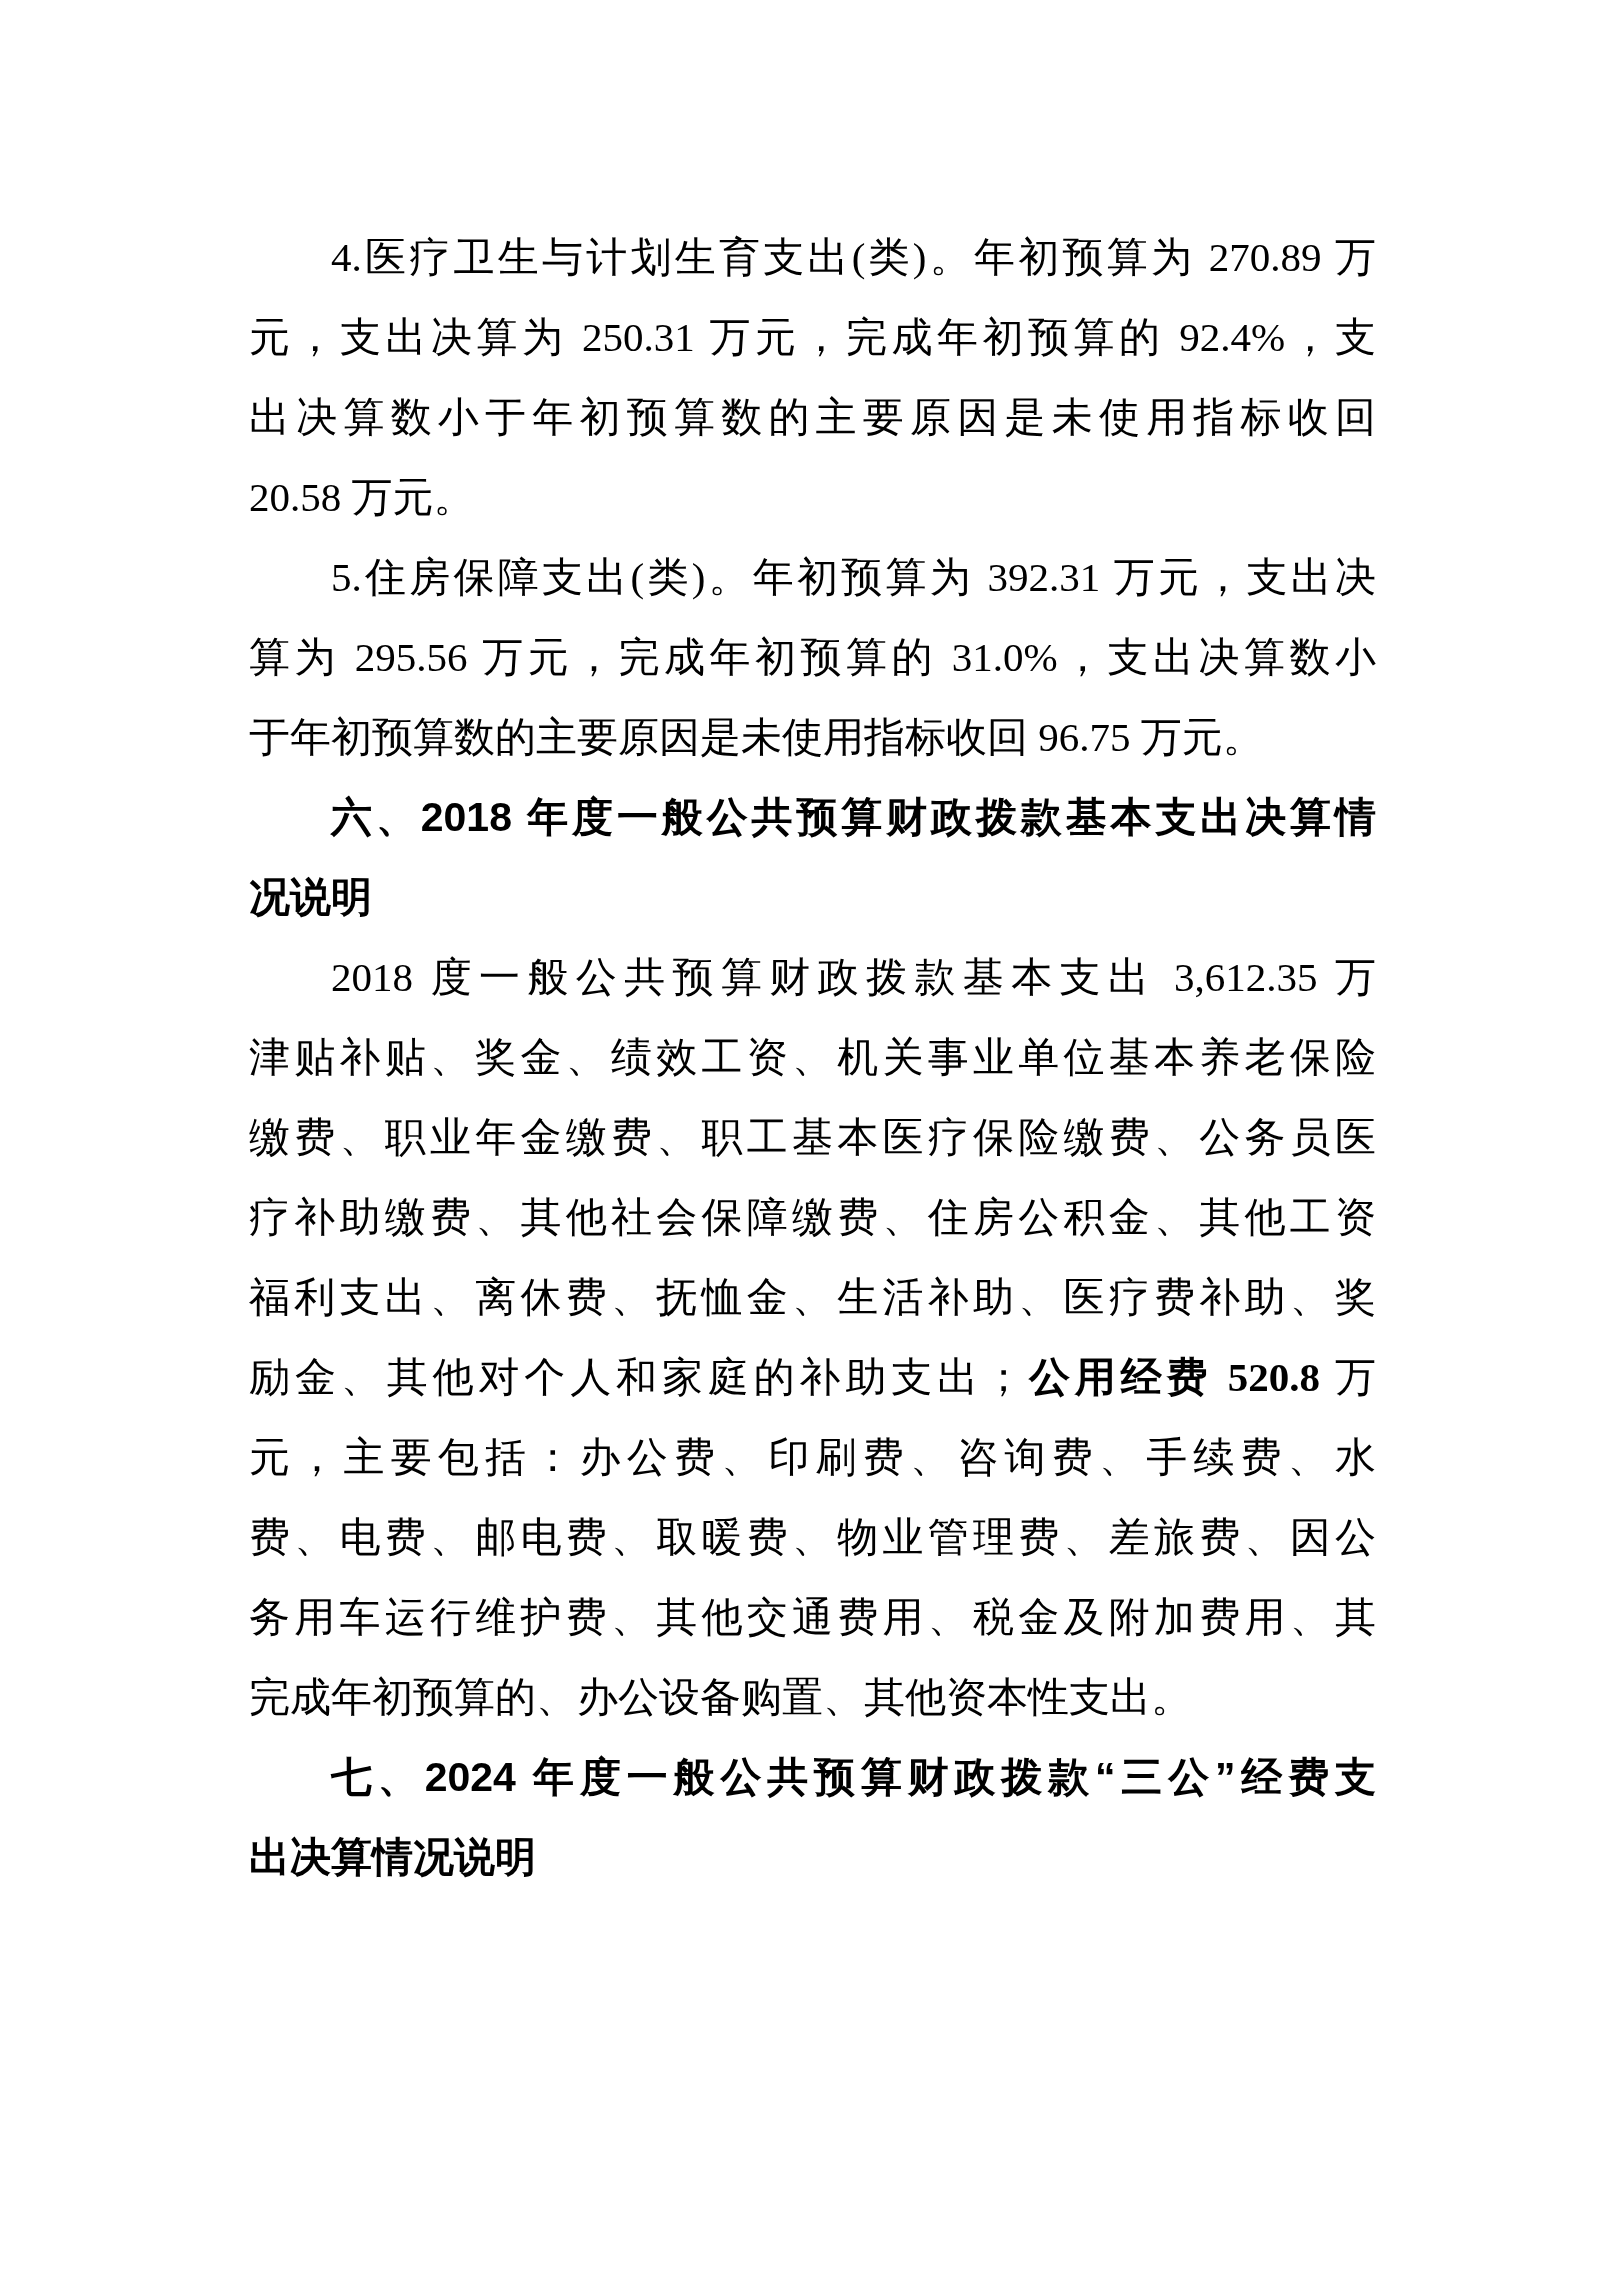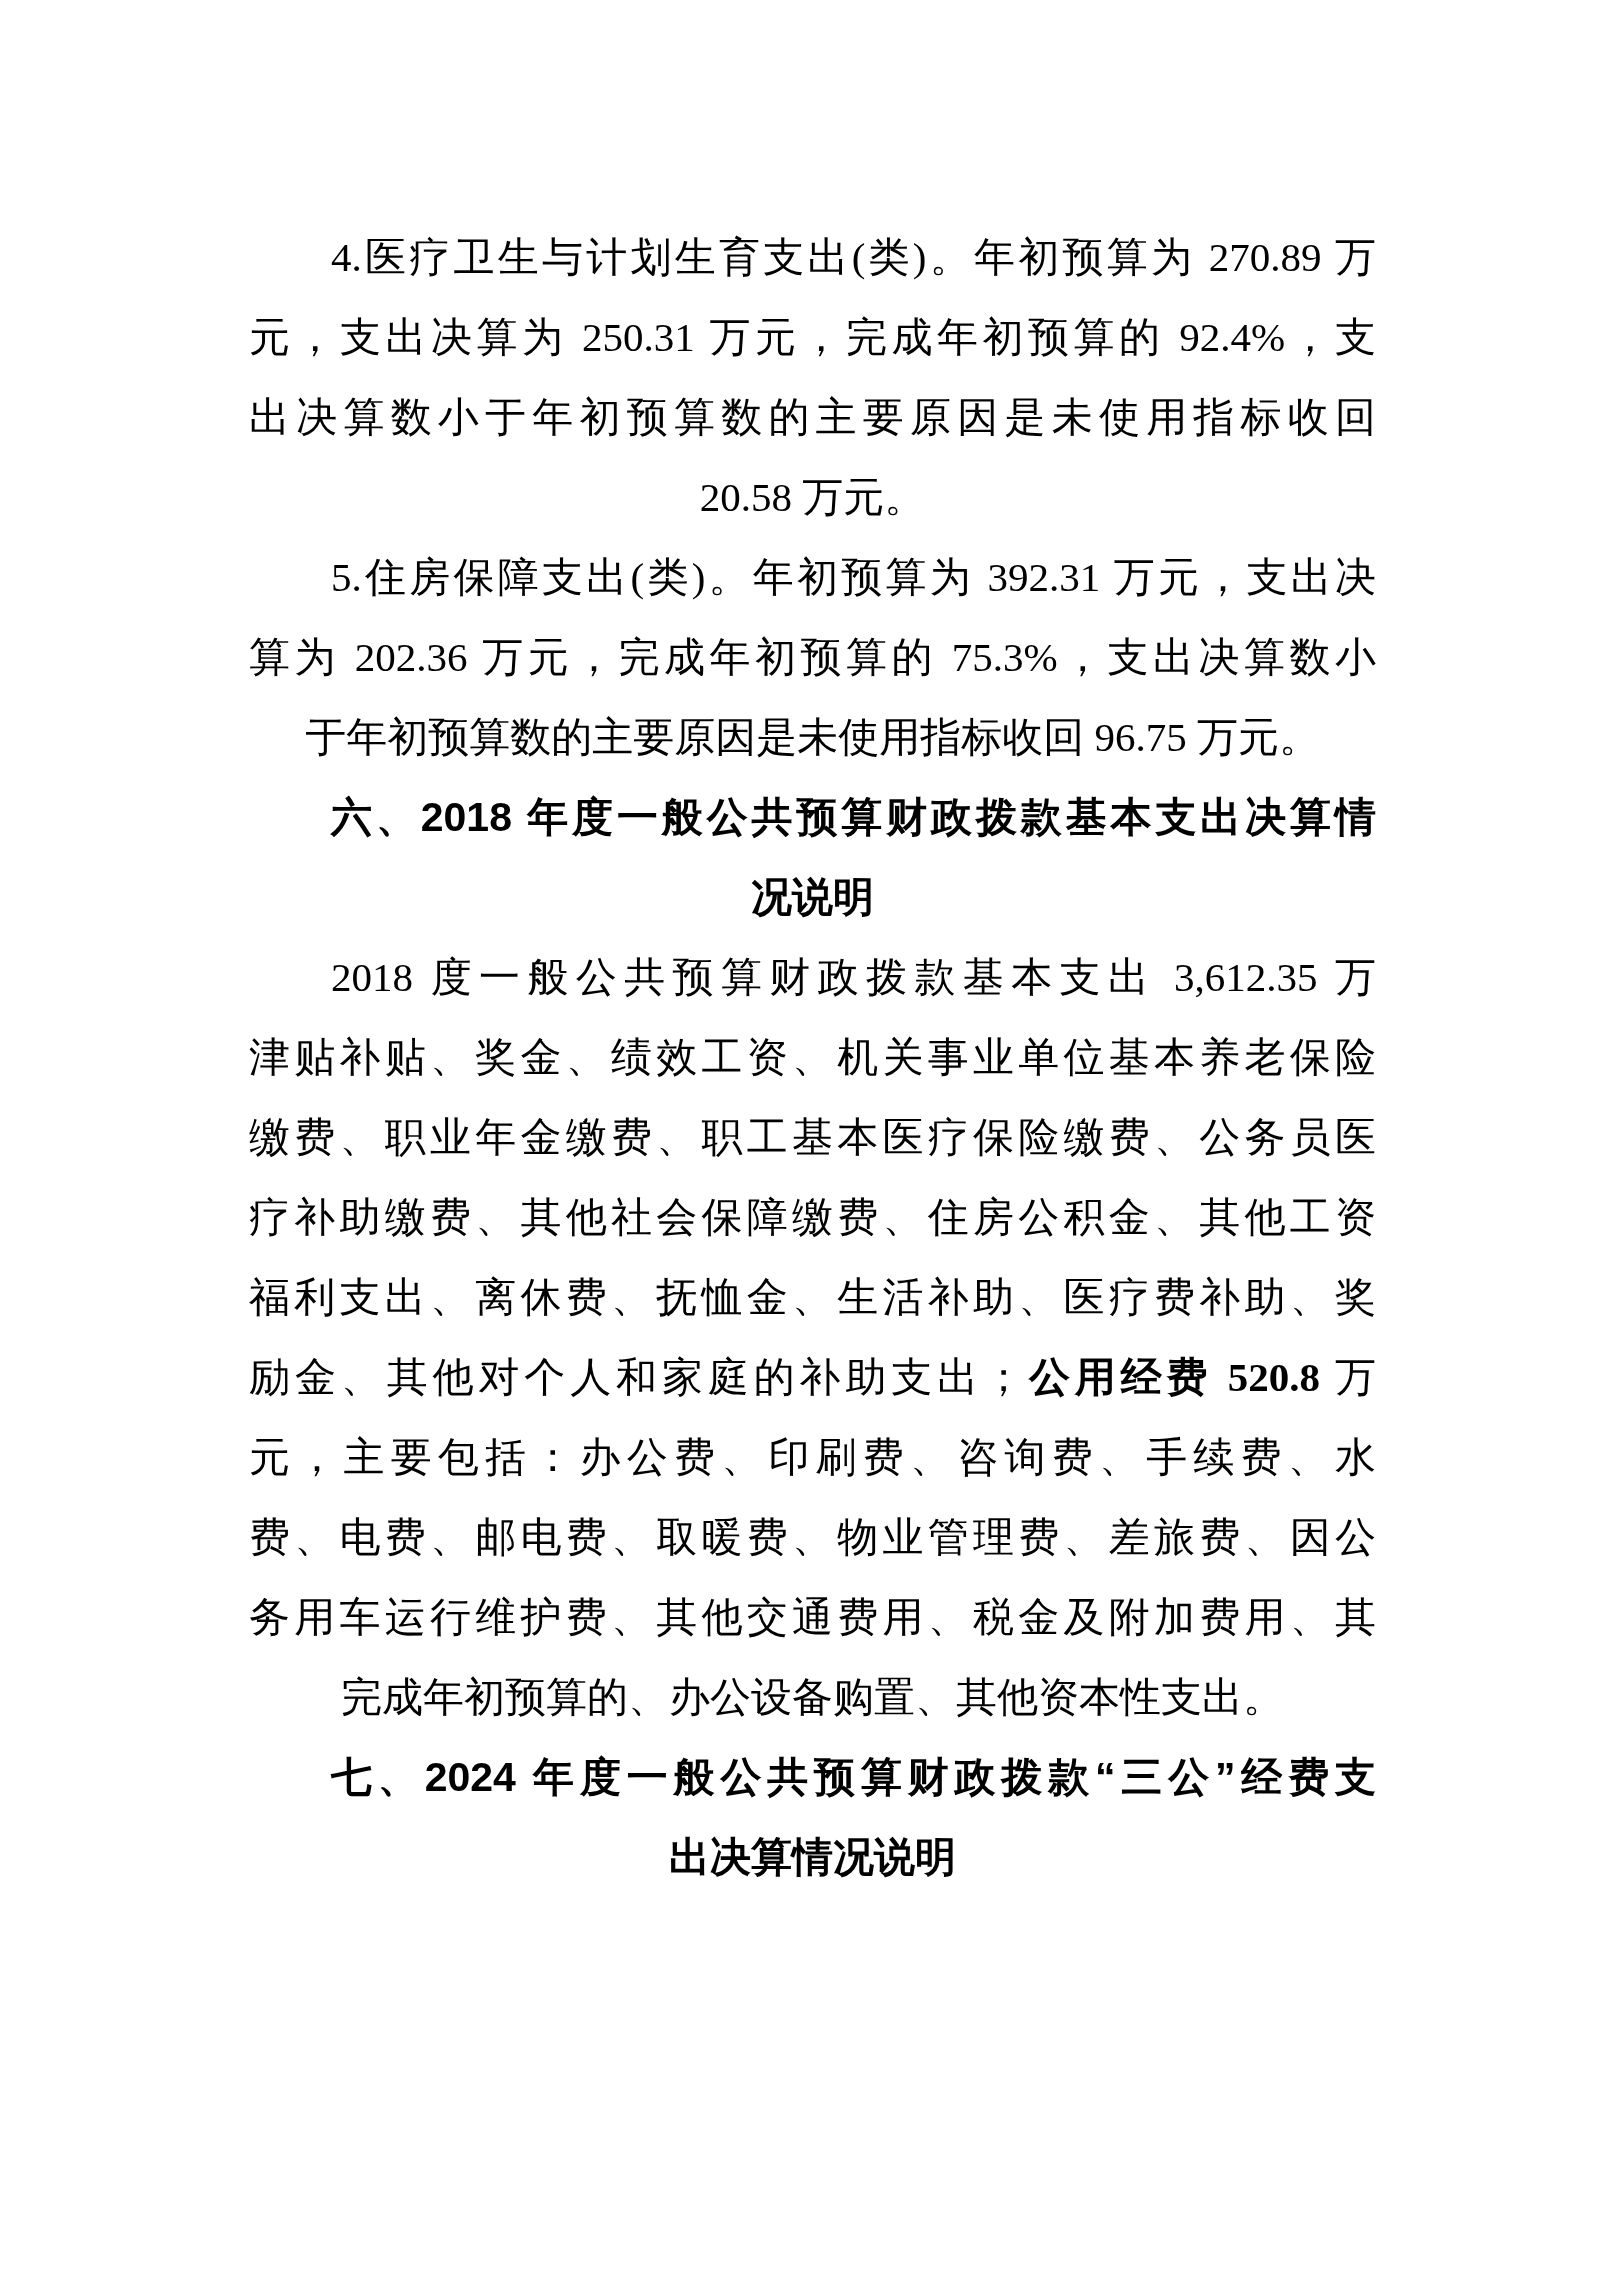--- a/index.html
+++ b/index.html
@@ -32,21 +32,21 @@
     color: #000000;
   }
   .block {
     margin: 0;
   }
   .block.heading {
     font-family: "Liberation Sans", "DejaVu Sans", sans-serif;
     font-weight: bold;
   }
   .line {
-    text-align: center;
+    text-align: left;
     min-height: 80px;
   }
   .line.just {
     text-align: justify;
     text-align-last: justify;
     text-justify: inter-character;
   }
   .line.indent {
     text-indent: 82px;
   }
@@ -60,21 +60,21 @@
 <div class="page">
   <div class="doc" id="doc" style="color: rgb(0, 0, 0);">
       <div class="block body">
         <div class="line just indent"><span>4.医疗卫生与计划生育支出(类)。年初预算为 270.89 万</span></div>
         <div class="line just"><span>元，支出决算为 250.31 万元，完成年初预算的 92.4%，支</span></div>
         <div class="line just"><span>出决算数小于年初预算数的主要原因是未使用指标收回</span></div>
         <div class="line"><span>20.58 万元。</span></div>
       </div>
       <div class="block body">
         <div class="line just indent"><span>5.住房保障支出(类)。年初预算为 392.31 万元，支出决</span></div>
-        <div class="line just"><span>算为 202.36 万元，完成年初预算的 75.3%，支出决算数小</span></div>
+        <div class="line just"><span>算为 295.56 万元，完成年初预算的 31.0%，支出决算数小</span></div>
         <div class="line"><span>于年初预算数的主要原因是未使用指标收回 96.75 万元。</span></div>
       </div>
       <div class="block heading">
         <div class="line just indent"><span>六、2018 年度一般公共预算财政拨款基本支出决算情</span></div>
         <div class="line"><span>况说明</span></div>
       </div>
       <div class="block body">
         <div class="line just indent"><span>2018 度一般公共预算财政拨款基本支出 3,612.35 万</span></div>
         <div class="line just"><span>津贴补贴、奖金、绩效工资、机关事业单位基本养老保险</span></div>
         <div class="line just"><span>缴费、职业年金缴费、职工基本医疗保险缴费、公务员医</span></div>

